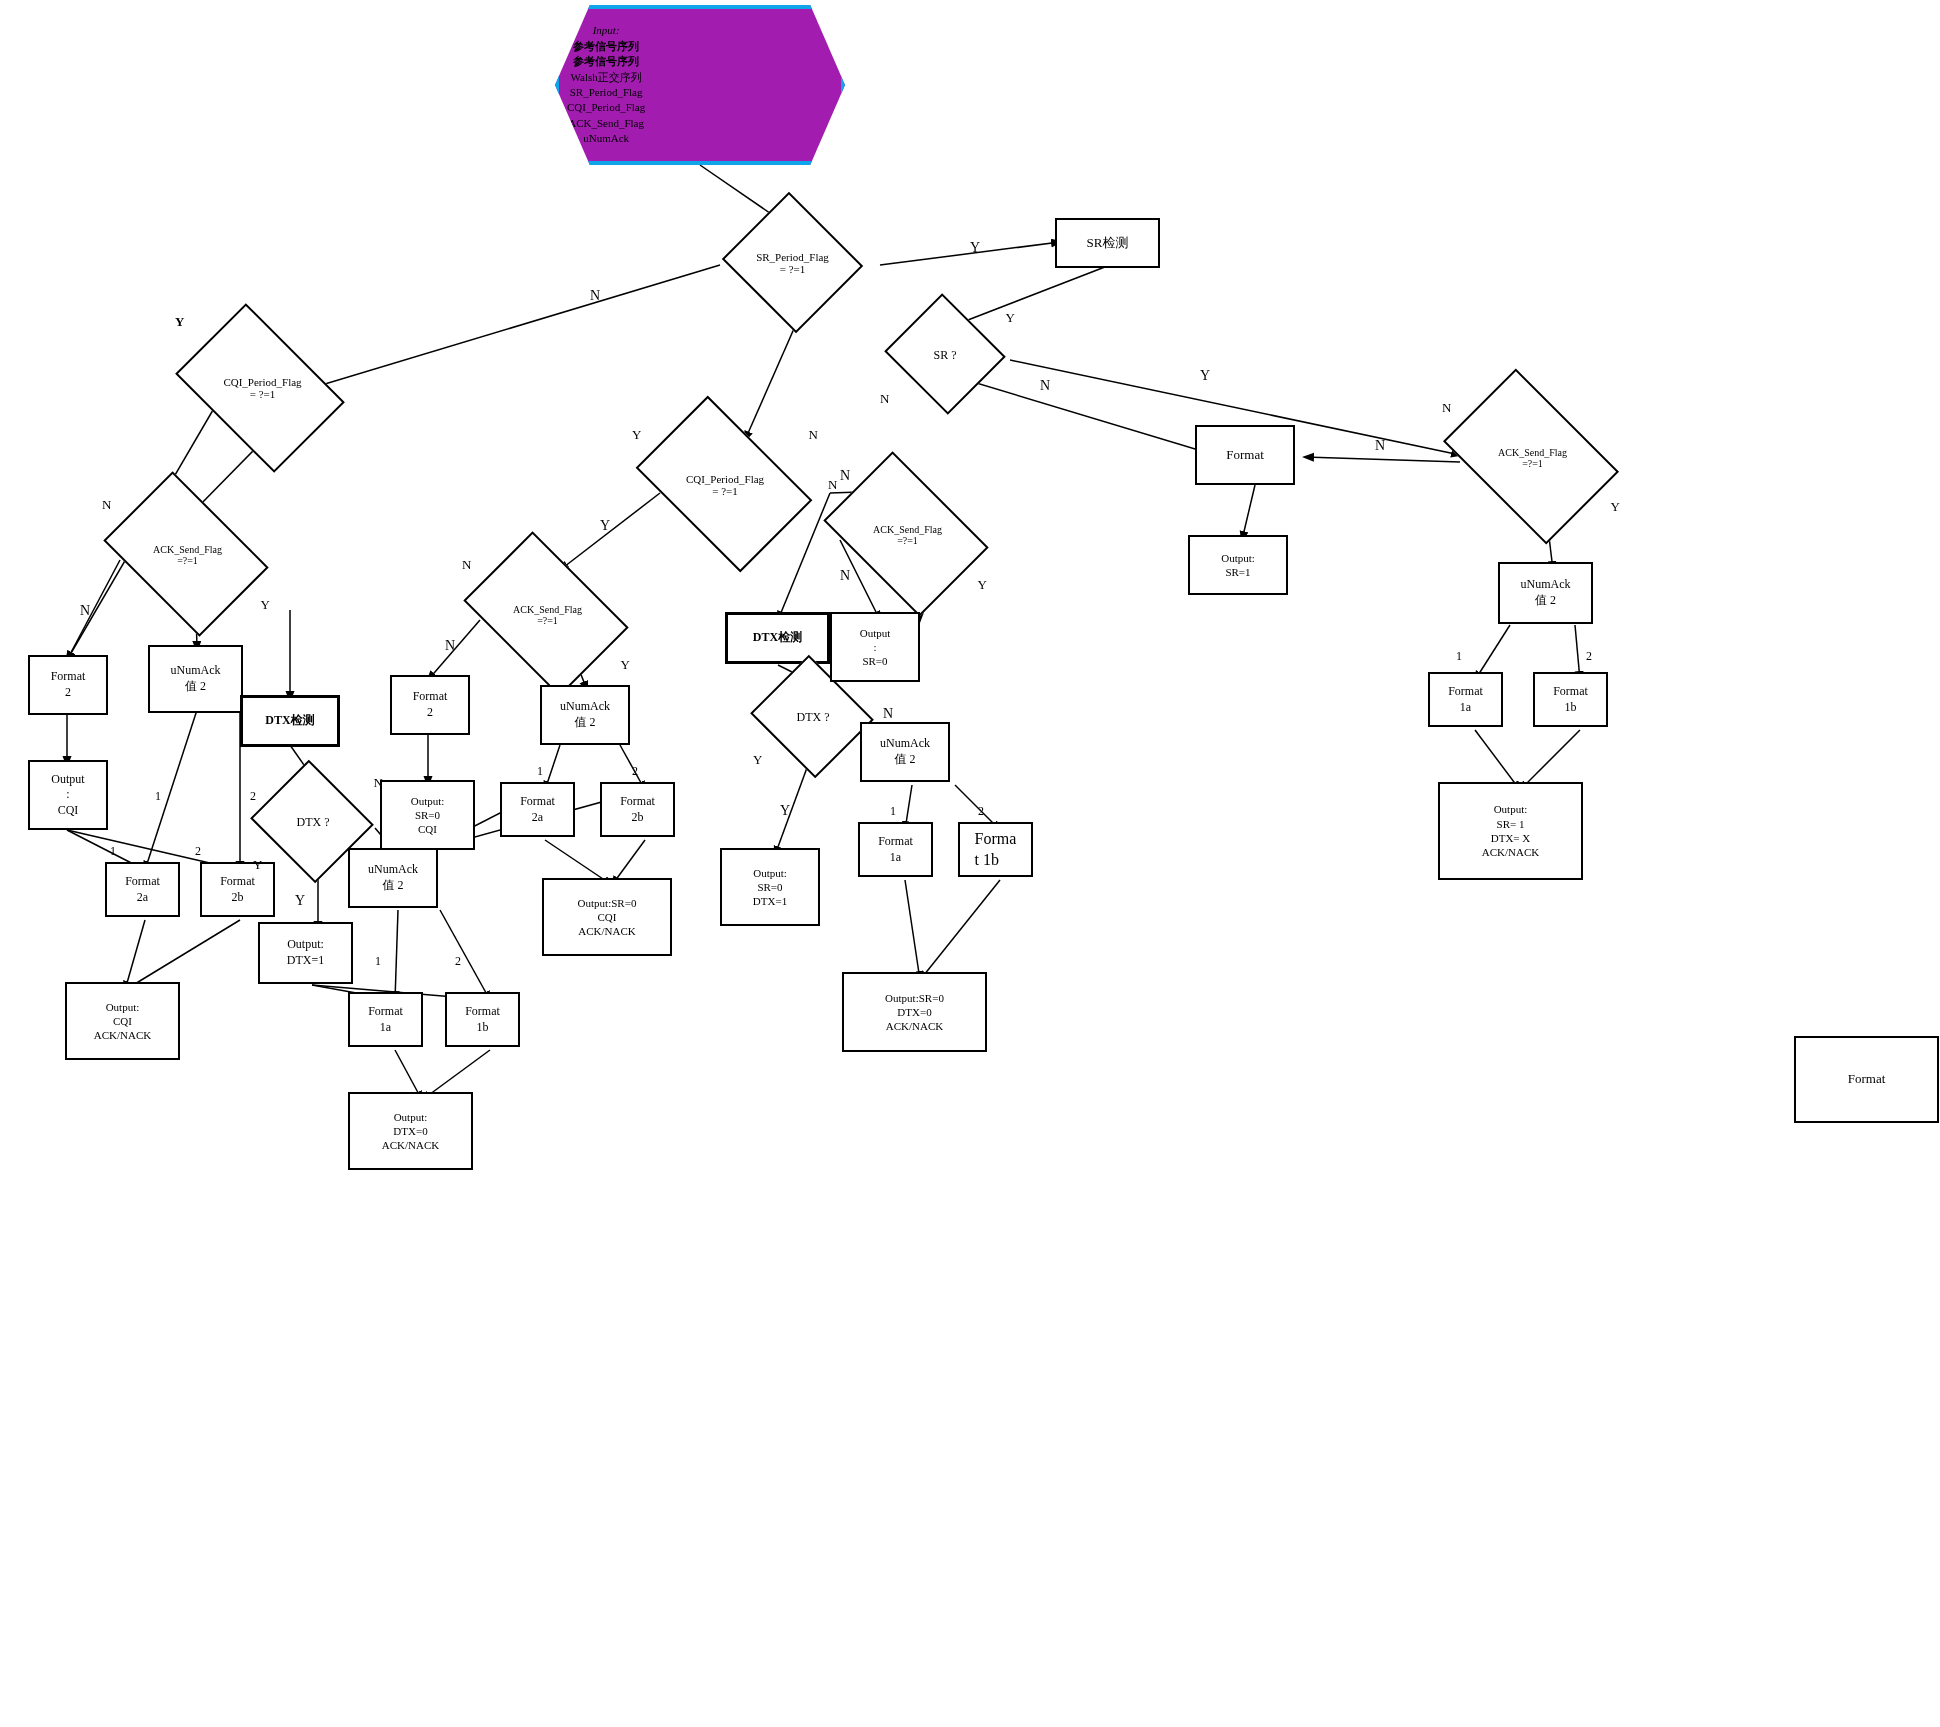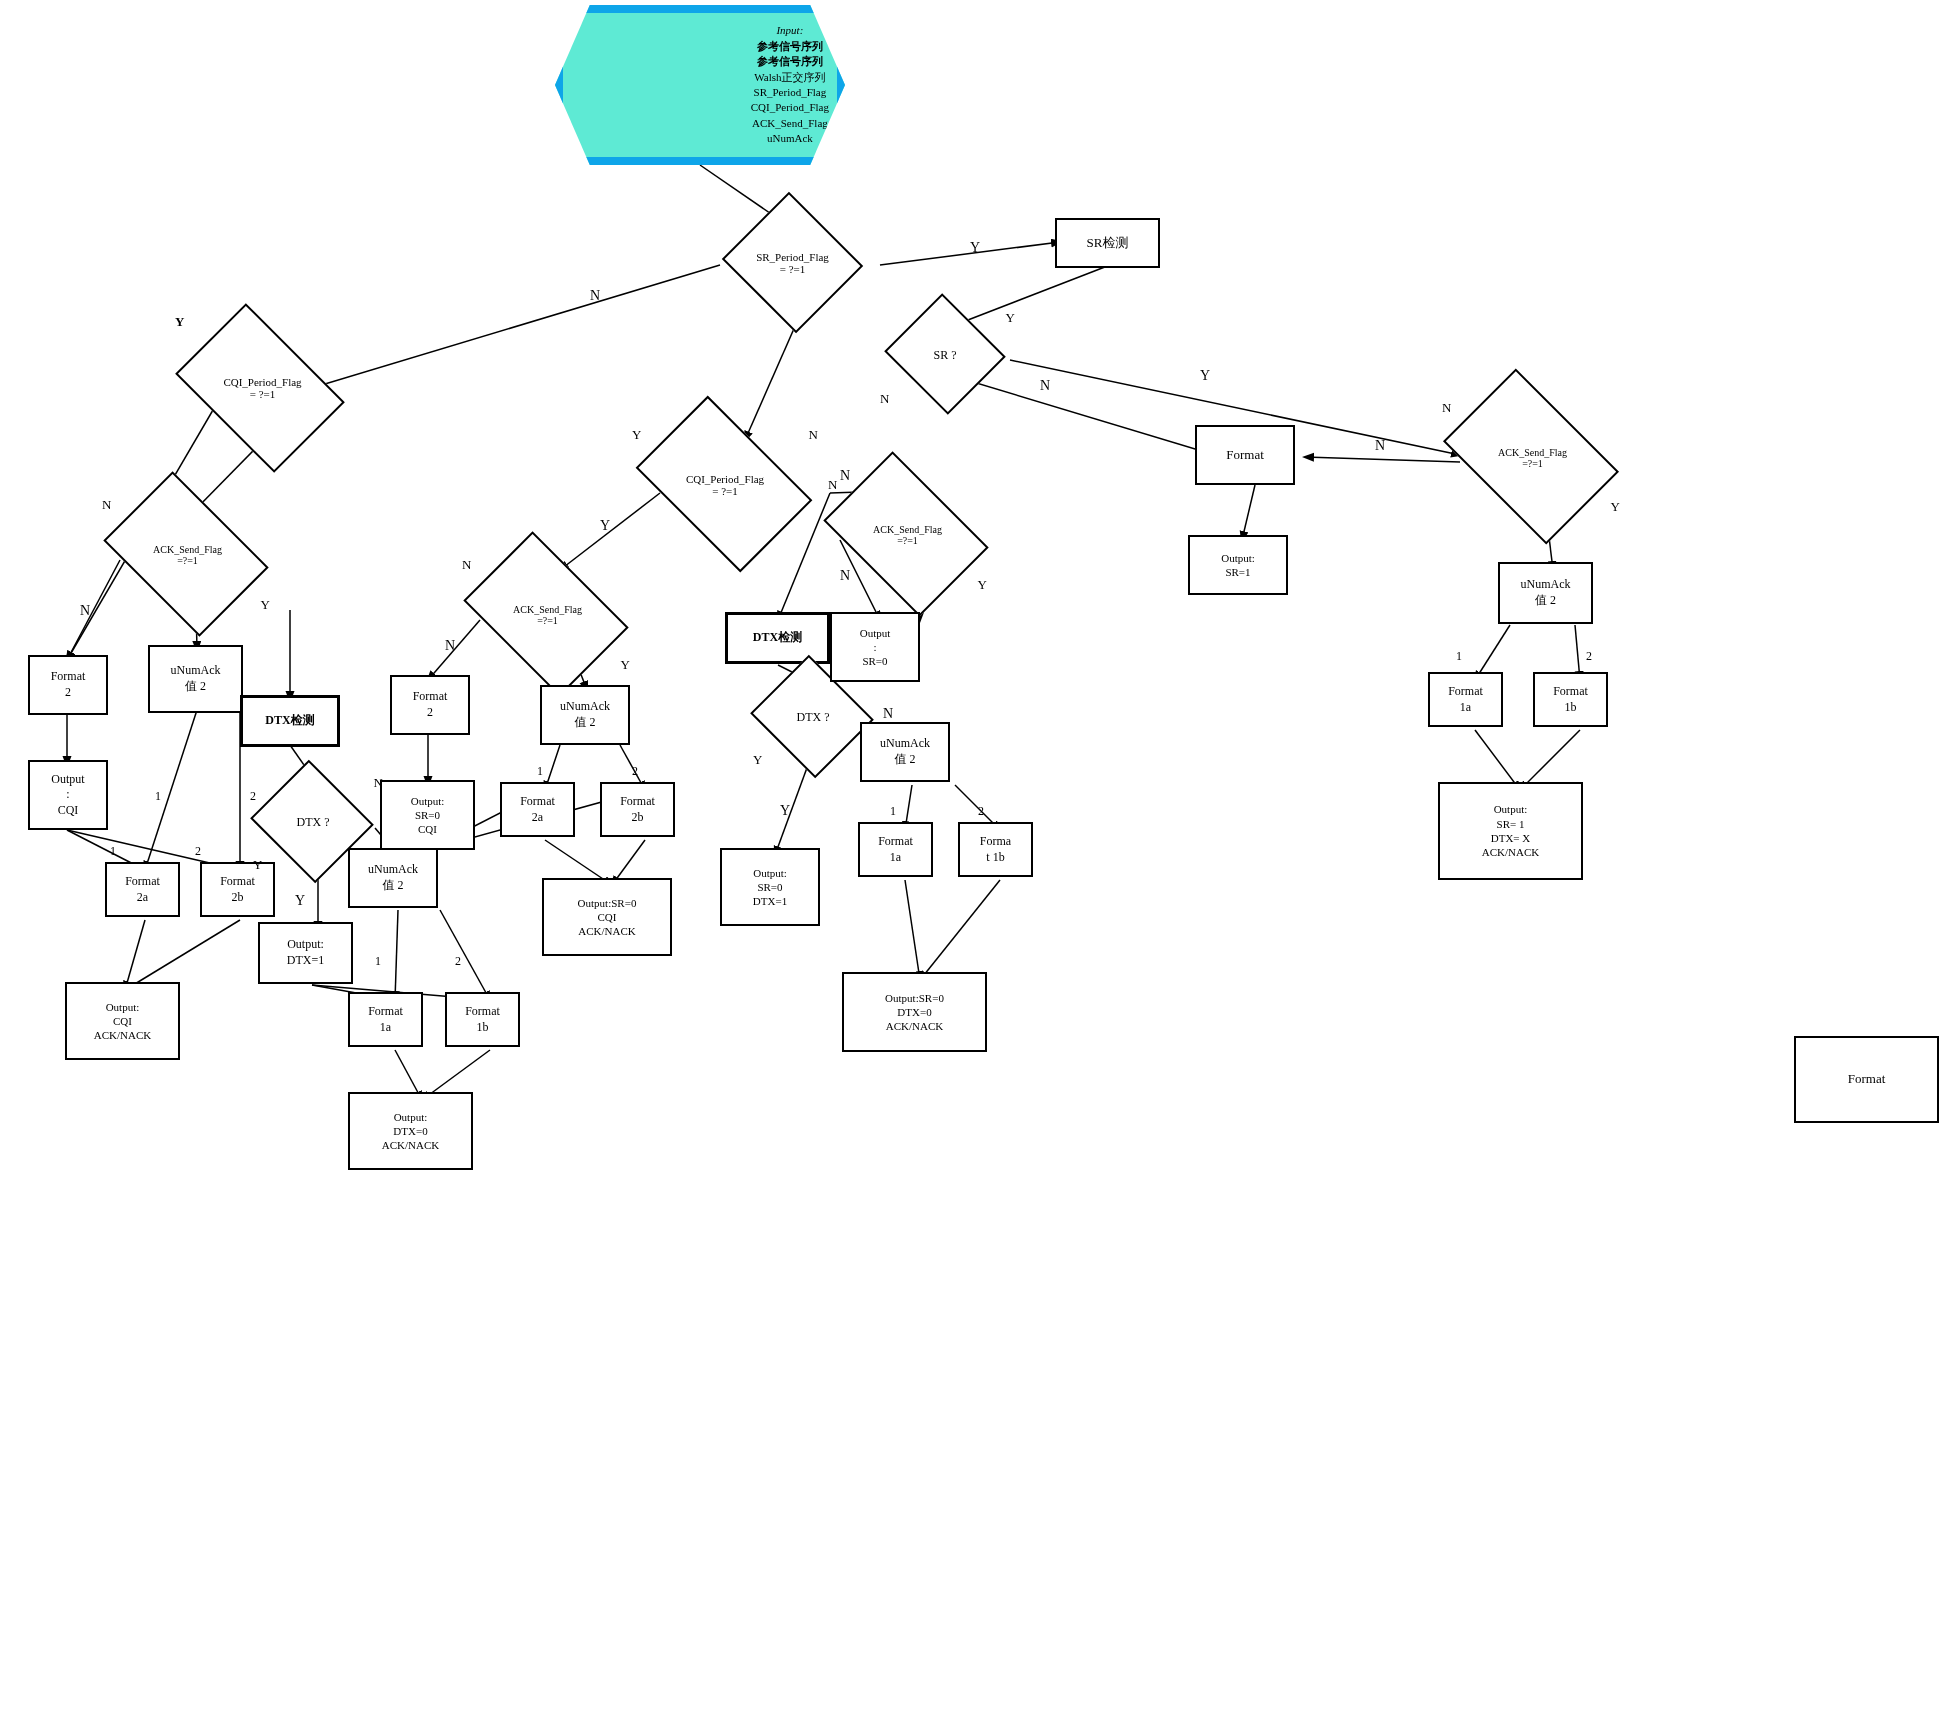--- a/index.html
+++ b/index.html
@@ -184,23 +184,23 @@
     <text x="1586" y="660" font-size="12" font-family="serif">2</text>
 
     <line x1="1475" y1="730" x2="1520" y2="790" stroke="#000" stroke-width="1.5" marker-end="url(#arrow)"></line>
     <line x1="1580" y1="730" x2="1520" y2="790" stroke="#000" stroke-width="1.5" marker-end="url(#arrow)"></line>
 
     <line x1="920" y1="620" x2="778" y2="625" stroke="#000" stroke-width="1.5" marker-end="url(#arrow)"></line>
 
   </svg>
 
   <div class="shape" style="left:555px;top:5px;width:290px;height:160px;">
-    <div style="width:100%;height:100%;background:#5eead4;border:8px solid #0ea5e9;
+    <div style="width:100%;height:100%;background:#a21caf;border:4px solid #0ea5e9;
                 clip-path:polygon(12% 0%,88% 0%,100% 50%,88% 100%,12% 100%,0% 50%);
-                display:flex;align-items:center;justify-content:flex-end;padding:8px;">
+                display:flex;align-items:center;justify-content:flex-start;padding:8px;">
       <div style="font-size:11px;line-height:1.4;text-align:center;font-family:serif;">
         <div style="font-style:italic;">Input:</div>
         <div style="font-weight:bold;">参考信号序列</div>
         <div style="font-weight:bold;">参考信号序列</div>
         <div>Walsh正交序列</div>
         <div>SR_Period_Flag</div>
         <div>CQI_Period_Flag</div>
         <div>ACK_Send_Flag</div>
         <div>uNumAck</div>
       </div>
@@ -384,21 +384,21 @@
 
   <div class="shape rect" style="left:720px;top:848px;width:100px;height:78px;">
     <span style="font-size:11px;font-family:serif;text-align:center;">Output:<br>SR=0<br>DTX=1</span>
   </div>
 
   <div class="shape rect" style="left:858px;top:822px;width:75px;height:55px;">
     <span style="font-size:12px;font-family:serif;text-align:center;">Format<br>1a</span>
   </div>
 
   <div class="shape rect" style="left:958px;top:822px;width:75px;height:55px;">
-    <span style="font-size:12px;font-family:serif;text-align:center;">Forma<br>t 1b</span>
+    <span style="font-size:16px;font-family:serif;text-align:left;">Forma<br>t 1b</span>
   </div>
 
   <div class="shape rect" style="left:842px;top:972px;width:145px;height:80px;">
     <span style="font-size:11px;font-family:serif;text-align:center;">Output:SR=0<br>DTX=0<br>ACK/NACK</span>
   </div>
 
   <div class="shape rect" style="left:830px;top:612px;width:90px;height:70px;">
     <span style="font-size:11px;font-family:serif;text-align:center;">Output<br>:<br>SR=0</span>
   </div>
 

